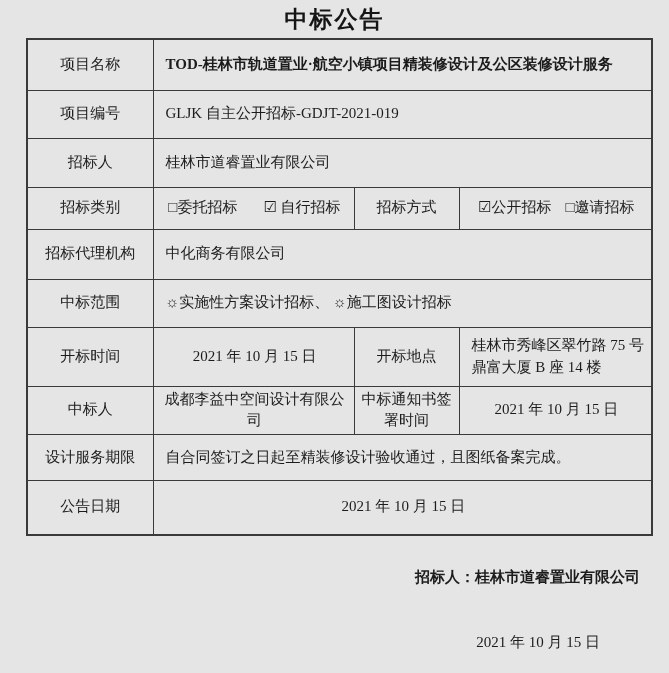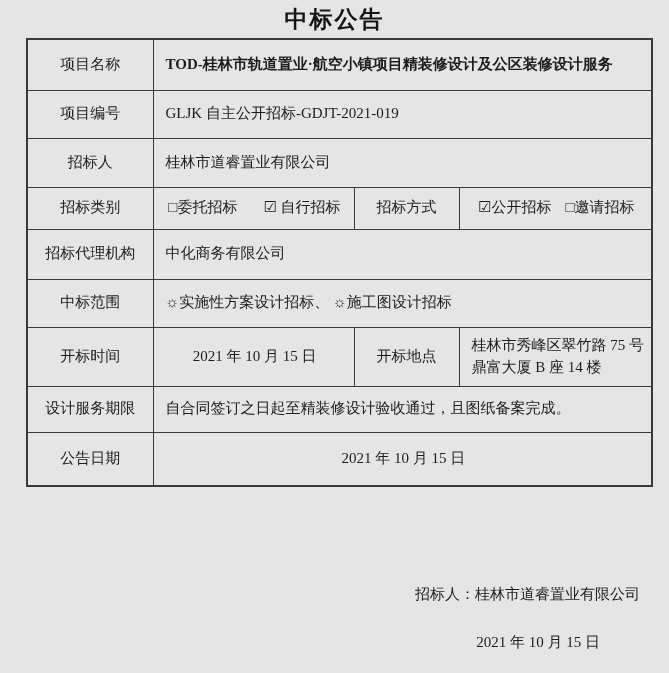--- a/index.html
+++ b/index.html
@@ -35,22 +35,22 @@
     vertical-align:middle;
   }
   td.lbl { text-align:center; padding:2px 2px;margin-left:40px; }
   td.val { text-align:left; padding-left:12px;margin-left:38px; }
   td.center { text-align:center; padding-right:4px; }
   td.bold { font-weight:bold; }
   .opt { white-space:nowrap; }
   .opt-gap { display:inline-block; width:26px; }
   .opt-gap-sm { display:inline-block; width:14px; }
   .footer-sign {
-    position:absolute; top:585px; right:29px;
-    font-size:15px; color:#1c1c1c;
+    position:absolute; top:568px; right:29px;
+    font-size:15px; color:#1c1c1c;font-weight:bold;
   }
   .footer-date {
     position:absolute; top:633px; right:69px;
     font-size:15px; color:#1c1c1c;
   }
 </style>
 </head>
 <body>
 
 <div class="page">
@@ -90,20 +90,26 @@
       <tr style="height:48px">
         <td class="lbl">中标范围</td>
         <td class="val" colspan="3">☼实施性方案设计招标、 ☼施工图设计招标</td>
       </tr>
       <tr style="height:59px">
         <td class="lbl">开标时间</td>
         <td class="center">2021 年 10 月 15 日</td>
         <td class="lbl">开标地点</td>
         <td class="val" style="padding-right:4px">桂林市秀峰区翠竹路 75 号鼎富大厦 B 座 14 楼</td>
       </tr>
+      <tr style="height:47px">
+        <td class="lbl">中标人</td>
+        <td class="center">成都李益中空间设计有限公司</td>
+        <td class="lbl" style="padding:2px 1px">中标通知书签署时间</td>
+        <td class="center">2021 年 10 月 15 日</td>
+      </tr>
       <tr style="height:46px">
         <td class="lbl">设计服务期限</td>
         <td class="val" colspan="3">自合同签订之日起至精装修设计验收通过，且图纸备案完成。</td>
       </tr>
       <tr style="height:54px">
         <td class="lbl">公告日期</td>
         <td class="center" colspan="3">2021 年 10 月 15 日</td>
       </tr>
     </tbody>
   </table>

